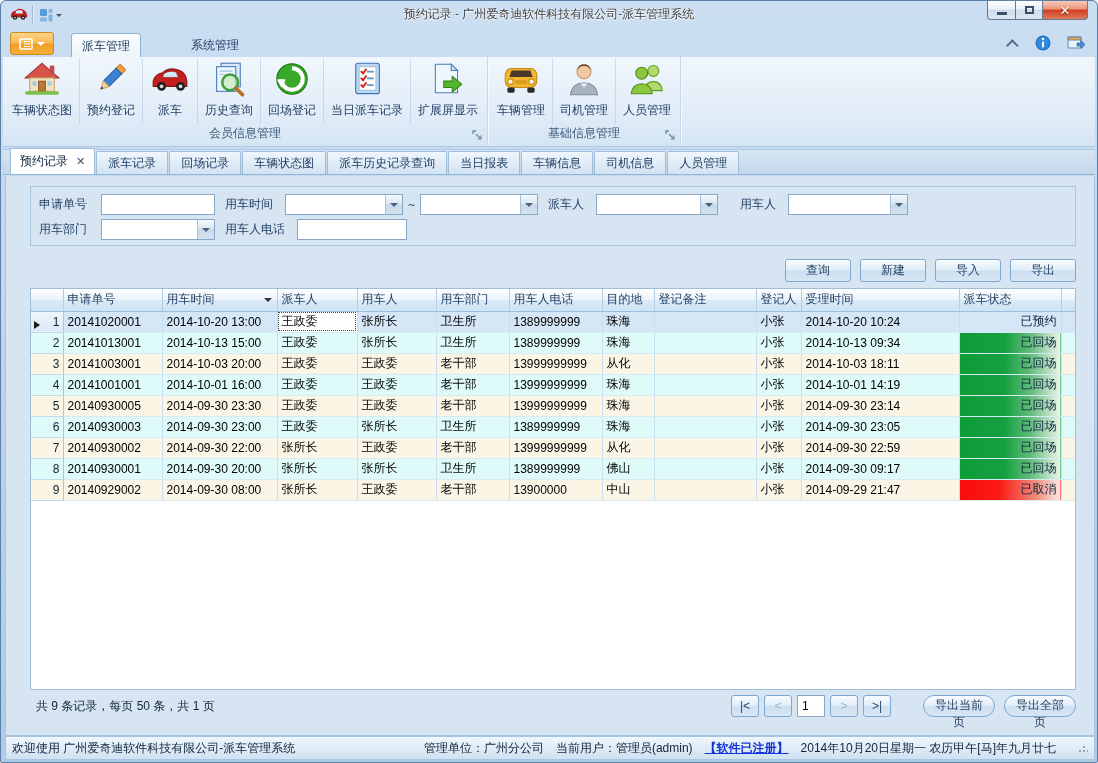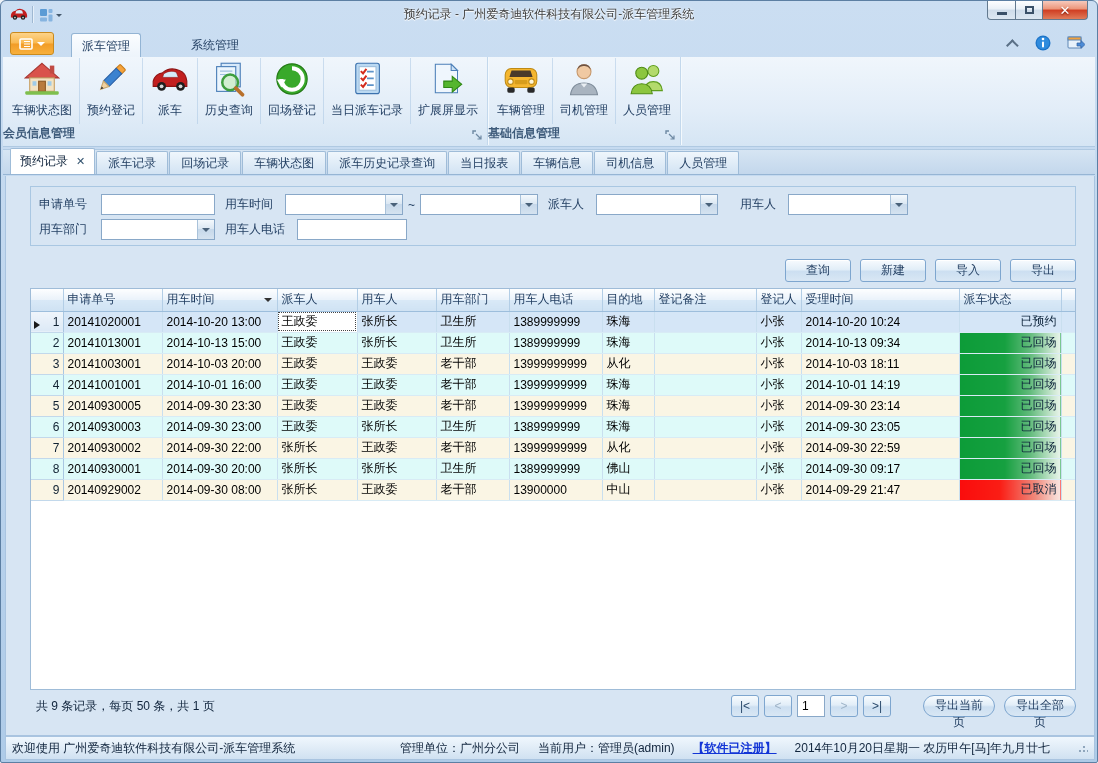--- a/index.html
+++ b/index.html
@@ -36,21 +36,21 @@
 
   
   .ribbon{position:absolute;top:56px;left:2px;right:2px;height:90px;
     background:linear-gradient(#F0F6FC,#E2EDF8 60%,#D5E5F4);border-bottom:1px solid #AFC9E2;display:flex;}
   .rgroup{position:relative;height:88px;border-right:1px solid #C3D8EC;box-shadow:1px 0 0 #F4F9FD;padding:1px 2px 0 2px;}
   .rbuttons{display:flex;height:66px;}
   .rbtn{display:flex;flex-direction:column;align-items:center;padding:2px 7px 0 7px;border-right:1px solid rgba(165,195,225,.5);cursor:pointer;}
   .rbtn:last-child{border-right:none;}
   .rbtn svg{height:38px;}
   .rbtn-label{margin-top:4px;white-space:nowrap;color:#1E3B5F;}
-  .rgroup-label{position:absolute;bottom:3px;left:0;right:0;text-align:left;color:#3D5A7A;font-weight:bold;}
+  .rgroup-label{position:absolute;bottom:3px;left:0;right:0;text-align:center;color:#3D5A7A;}
   .launcher{position:absolute;right:4px;bottom:4px;width:11px;height:11px;cursor:pointer;}
 
   
   .doctabs{position:absolute;top:148px;left:2px;right:2px;height:26px;background:linear-gradient(#D6E5F3,#C3D7EC);
     border-top:1px solid #AFC9E2;border-bottom:1px solid #96B5D4;display:flex;align-items:flex-end;padding-left:7px;}
   .dtab{height:23px;display:flex;align-items:center;padding:0 11px;margin-right:1px;color:#1E3B5F;cursor:pointer;
     background:linear-gradient(#EFF6FC,#D2E3F3);border:1px solid #9FBCD8;border-bottom:none;border-radius:2px 2px 0 0;}
   .dtab.active{height:26px;background:#FFFFFF;color:#10243C;position:relative;z-index:2;padding:0 9px;}
   .tab-close{margin-left:8px;font-size:11px;color:#33536F;font-weight:bold;cursor:pointer;line-height:1;}
 
@@ -101,21 +101,21 @@
     background:linear-gradient(#F7FBFE,#E2EEF8 45%,#CCDFF1 55%,#D9E7F4);}
   .pbtn.dim{color:#9FB4C8;}
   .pinput{width:28px;height:22px;border:1px solid #89A8C8;text-align:left;padding:0 4px;font:inherit;}
   .ebtn{width:72px;height:22px;border:1px solid #7EA6CF;border-radius:11px;font:inherit;color:#1E3B5F;cursor:pointer;
     background:linear-gradient(#F7FBFE,#E2EEF8 45%,#CCDFF1 55%,#D9E7F4);margin-left:4px;}
   .pager .gap{width:18px;}
 
   
   .statusbar{position:absolute;top:735px;left:4px;width:1090px;height:24px;background:linear-gradient(#F0F7FD,#D0E1F1);
     border:1px solid #A9C4E0;display:flex;align-items:center;padding:0 6px;color:#10243C;}
-  .sb-right{margin-left:auto;display:flex;align-items:center;gap:18px;white-space:nowrap;}
+  .sb-right{margin-left:auto;display:flex;align-items:center;gap:12px;white-space:nowrap;}
   .lic{color:#1335D6;font-weight:bold;text-decoration:underline;cursor:pointer;}
   .grip{width:10px;height:10px;margin-left:10px;background:
     radial-gradient(circle at 2px 8px,#8FA6BC 1px,transparent 1.5px),
     radial-gradient(circle at 6px 8px,#8FA6BC 1px,transparent 1.5px),
     radial-gradient(circle at 6px 4px,#8FA6BC 1px,transparent 1.5px),
     radial-gradient(circle at 10px 8px,#8FA6BC 1px,transparent 1.5px);}
 </style>
 </head>
 <body>
 

